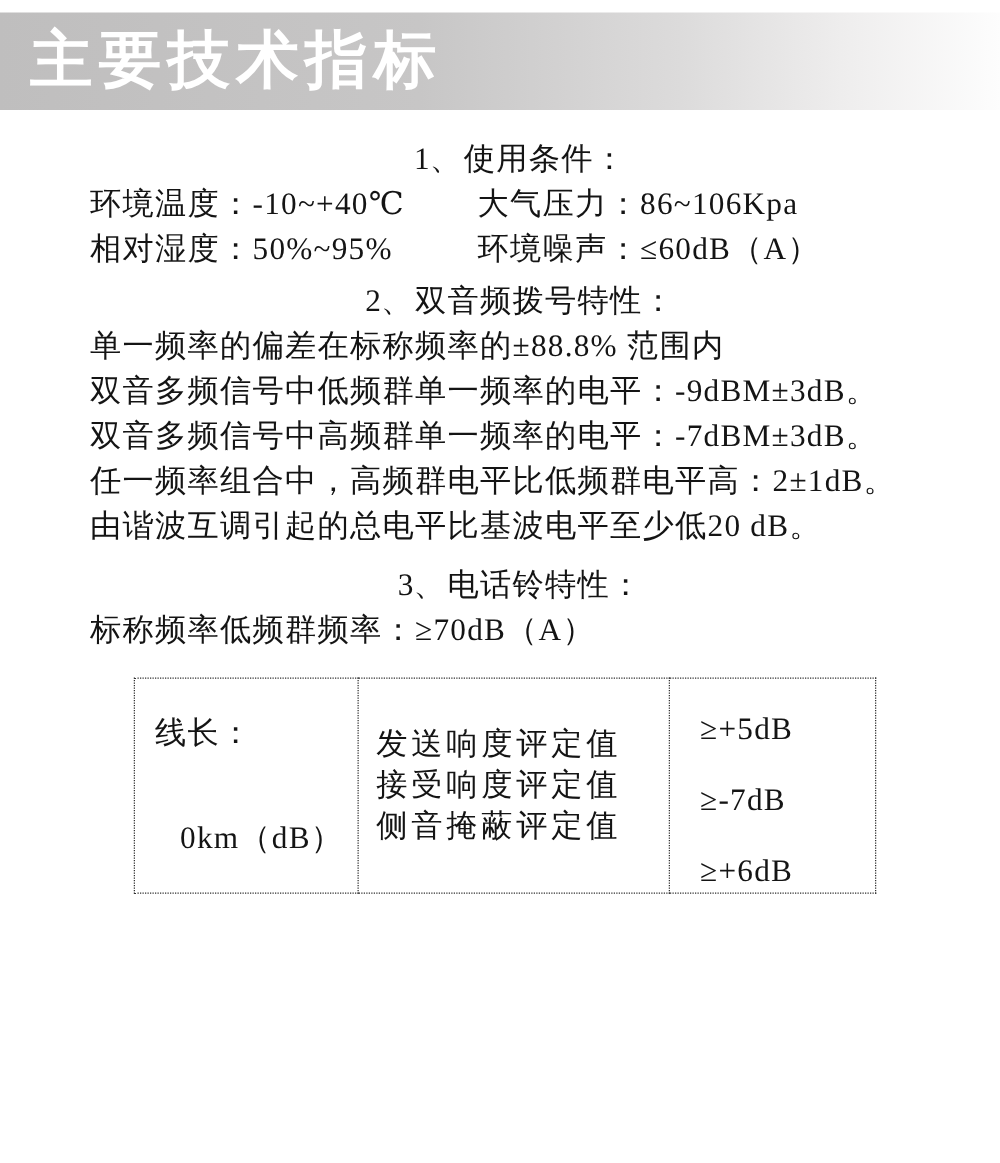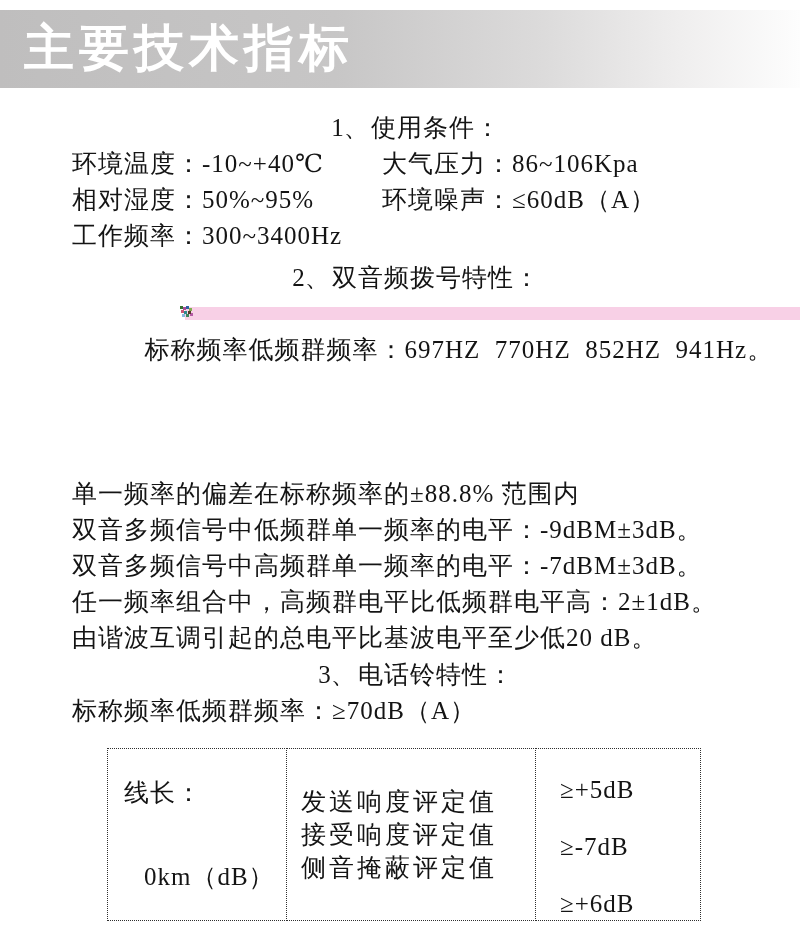--- a/index.html
+++ b/index.html
@@ -23,21 +23,21 @@
   }
 
   
   .content{position:absolute;top:109px;left:0;width:800px;font-size:25px;}
   .h{line-height:37px;padding-left:30px;white-space:pre;letter-spacing:1px;text-align:center;}
   .h .num{display:inline-block;width:42px;letter-spacing:0;}
   .indent{margin-left:72px;}
   .line{line-height:36px;white-space:pre;letter-spacing:1px;position:relative;}
   .pair .colL{display:inline-block;width:310px;letter-spacing:1px;white-space:pre;}
   .sec-2{margin-top:5px;}
-  .sec-3{margin-top:0;}
+  .sec-3{margin-top:10px;}
   .sec-4{margin-top:7px;}
 
   
   .hl-band{
     position:absolute;left:113px;top:11px;height:13px;width:615px;
     pointer-events:none;z-index:3;
   }
   .artifact{
     position:absolute;left:108px;top:10px;width:3px;height:3px;z-index:4;
     background:#35702d;pointer-events:none;
@@ -73,32 +73,26 @@
     <div class="banner-title">主要技术指标</div>
   </div>
 
   <div class="content">
 
     <div class="sec sec-1">
       <div class="h"><span class="num">1、</span><span>使用条件：</span></div>
       <div class="indent">
         <div class="line pair"><span class="colL">环境温度：-10~+40℃</span><span>大气压力：86~106Kpa</span></div>
         <div class="line pair"><span class="colL">相对湿度：50%~95%</span><span>环境噪声：≤60dB（A）</span></div>
-        <div class="line pair"><span class="colL">工作频率：300~3400Hz</span><span></span></div>
       </div>
     </div>
 
     <div class="sec sec-2">
       <div class="h"><span class="num">2、</span><span>双音频拨号特性：</span></div>
       <div class="indent">
-        <div class="line">
-          <span>标称频率低频群频率：697HZ  770HZ  852HZ  941Hz。</span>
-          <span class="hl-band" style="background: rgba(240, 150, 200, 0.45);"></span>
-          <span class="artifact"></span>
-        </div>
         <div class="line"><span>单一频率的偏差在标称频率的±88.8% 范围内</span></div>
         <div class="line"><span>双音多频信号中低频群单一频率的电平：-9dBM±3dB。</span></div>
         <div class="line"><span>双音多频信号中高频群单一频率的电平：-7dBM±3dB。</span></div>
         <div class="line"><span>任一频率组合中，高频群电平比低频群电平高：2±1dB。</span></div>
         <div class="line"><span>由谐波互调引起的总电平比基波电平至少低20 dB。</span></div>
       </div>
     </div>
 
     <div class="sec sec-3">
       <div class="h"><span class="num">3、</span><span>电话铃特性：</span></div>

